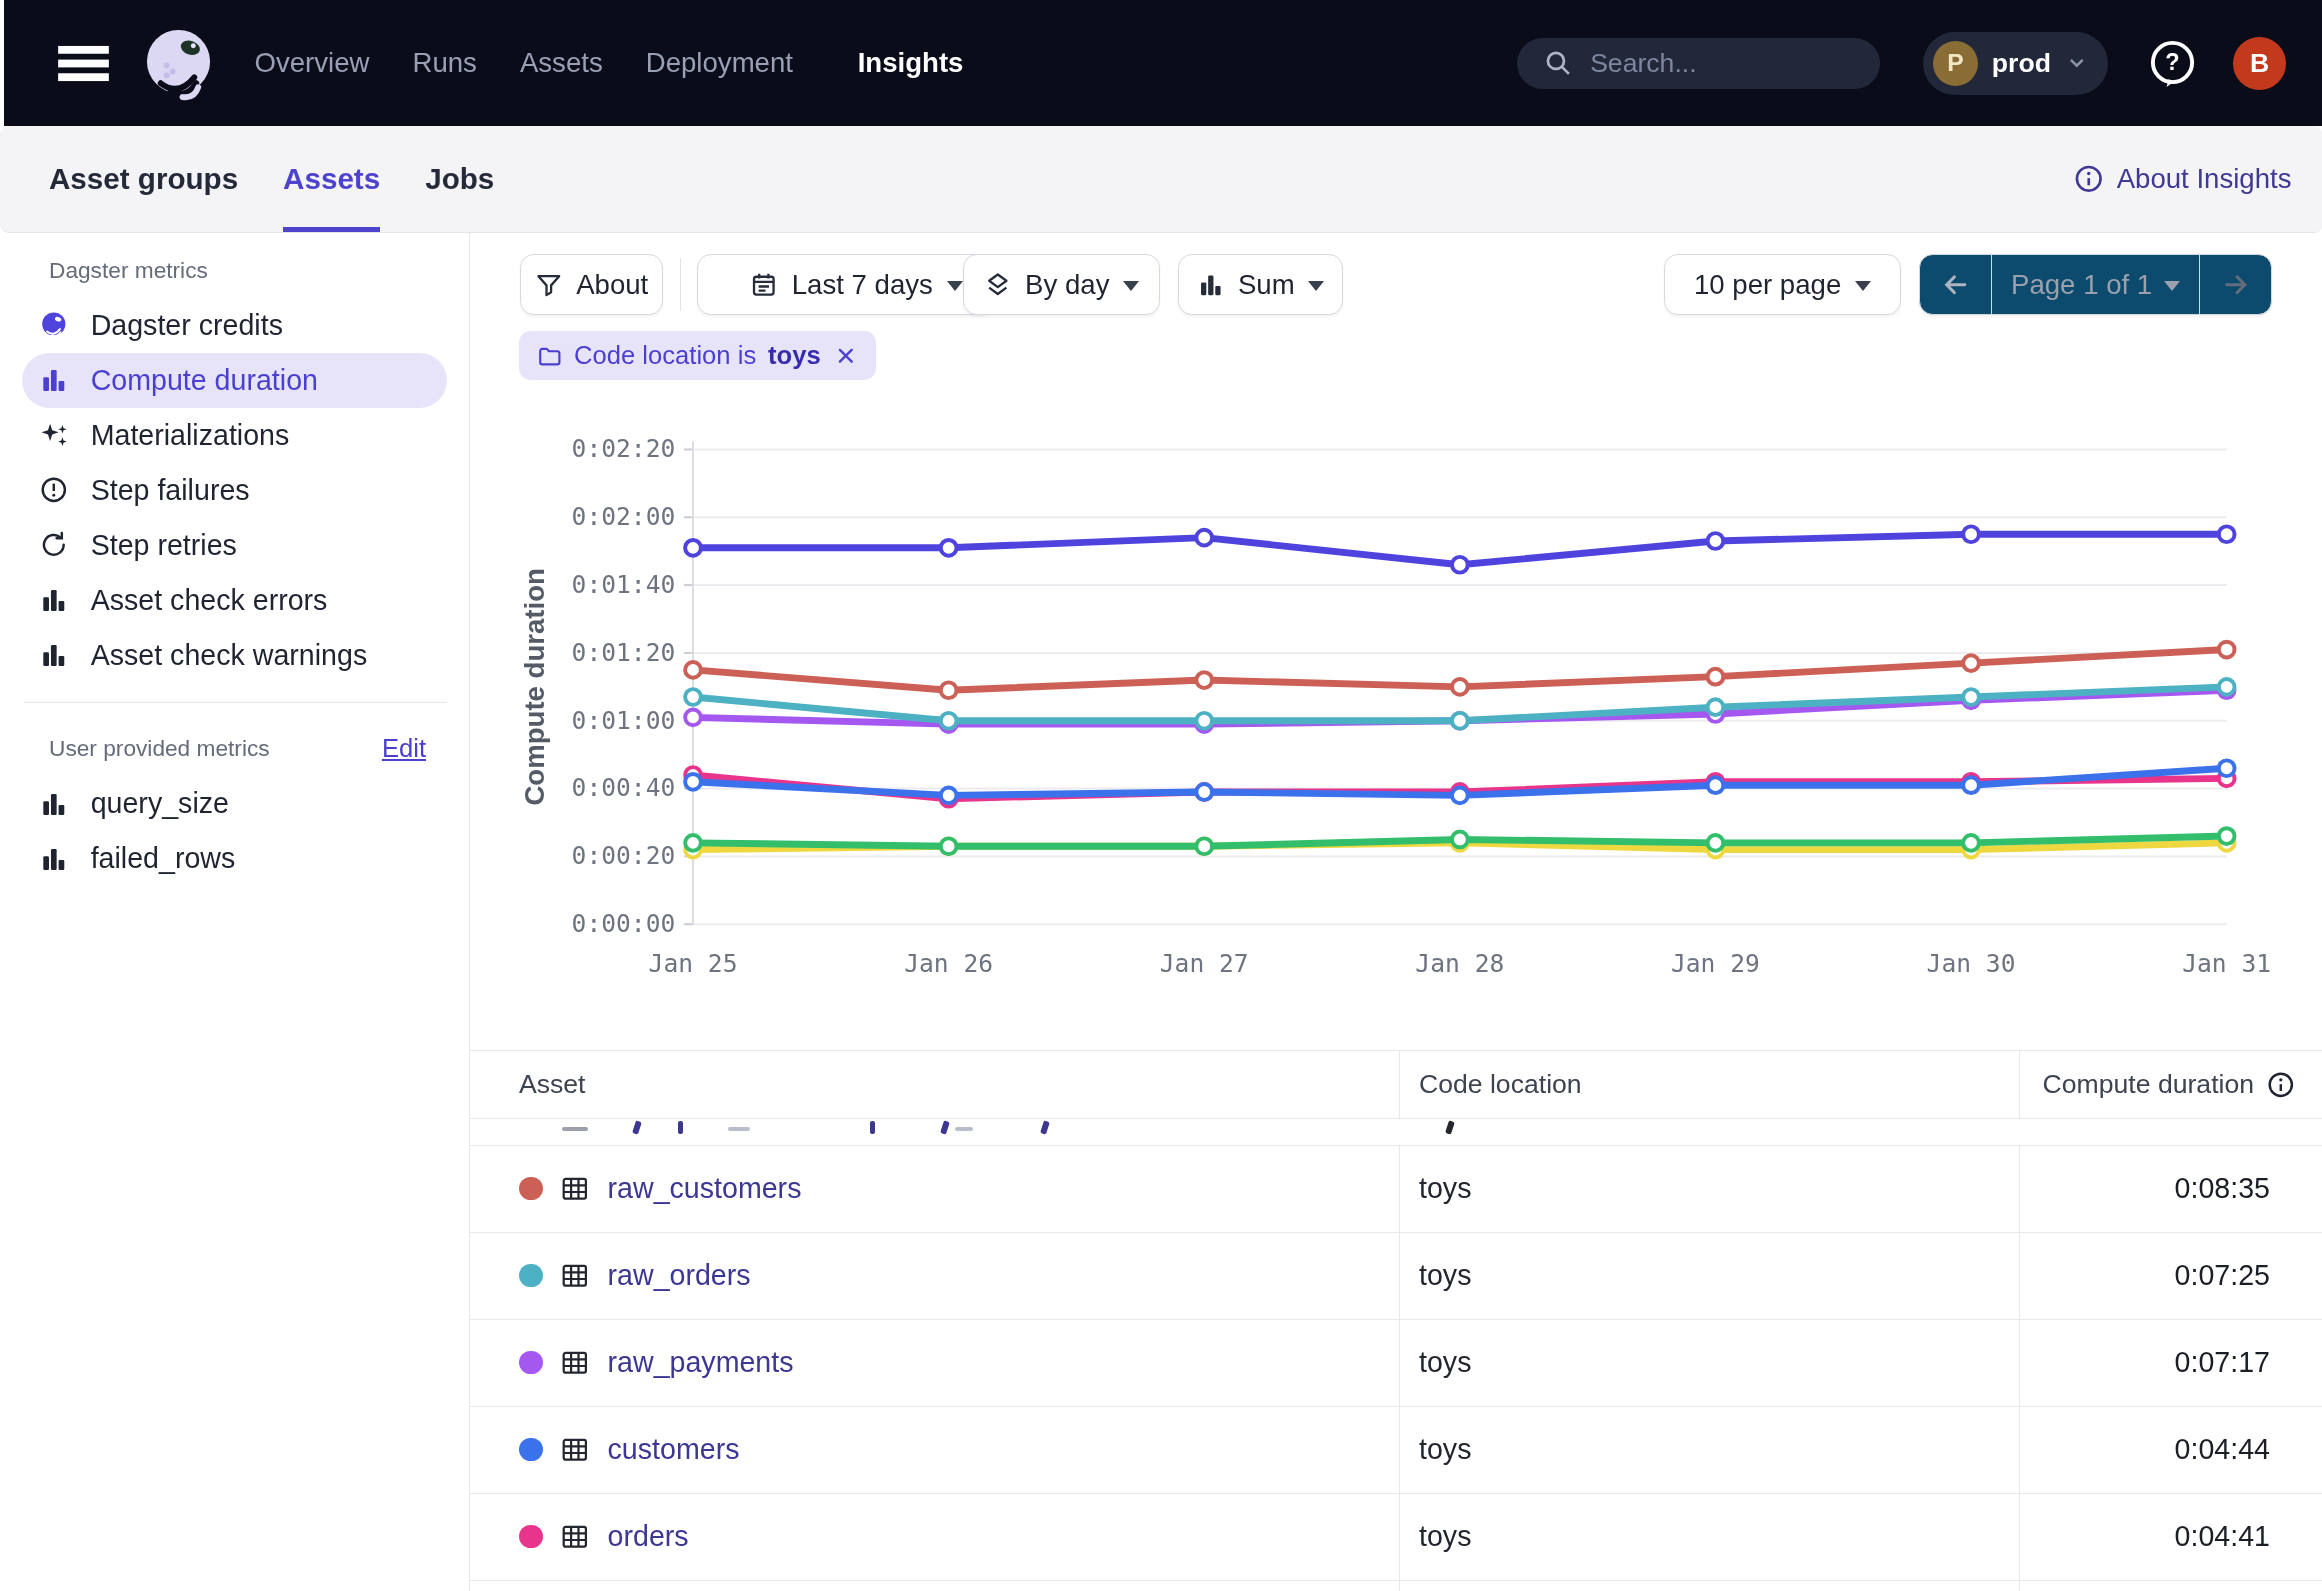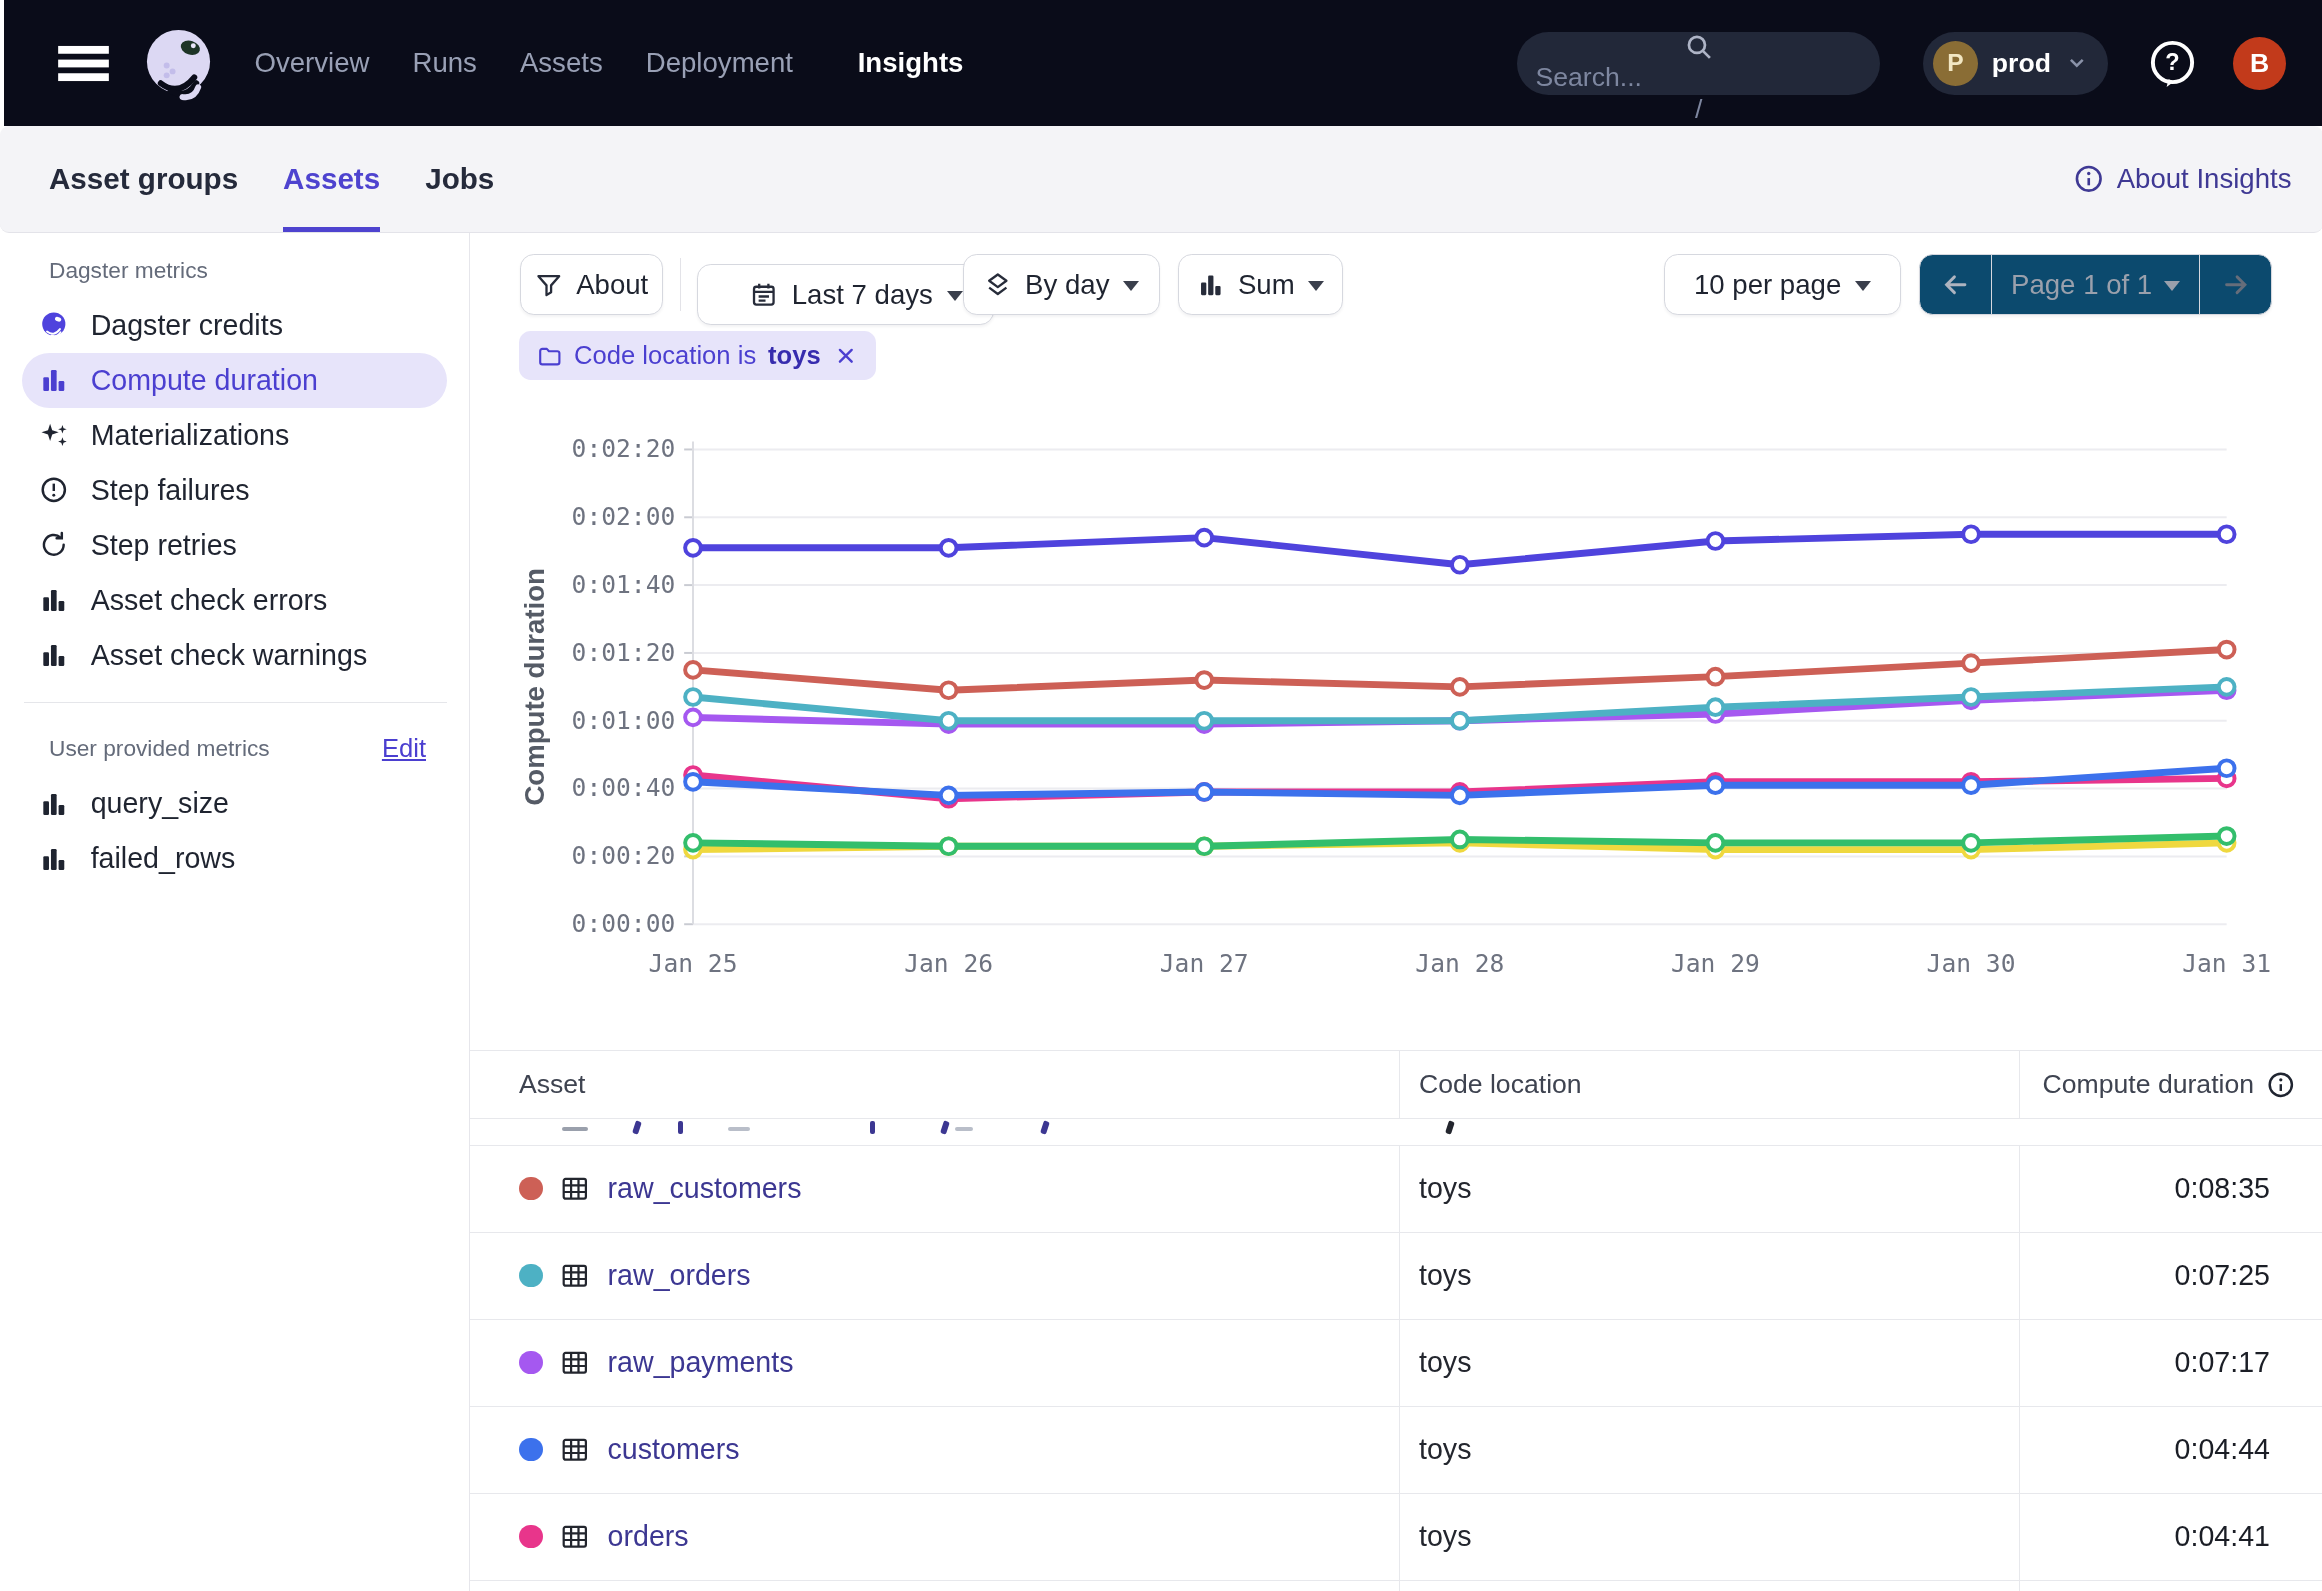--- a/index.html
+++ b/index.html
@@ -16,22 +16,22 @@
     position:absolute;left:4px;top:0;width:2323px;height:126px;
     background:#0a0c19;display:flex;align-items:center;
   }
   .hamburger{margin-left:54px;cursor:pointer;background:none;border:none;padding:0;}
   .logo{margin-left:31.5px;}
   .topnav-items{display:flex;align-items:center;margin-left:39px;gap:43px;}
   .topnav-item{font-size:27.6px;color:#99a0b5;cursor:pointer;}
   .topnav-item.active{color:#ffffff;font-weight:700;margin-left:21.7px;}
   .topnav-spacer{flex:1;}
   .search{
-    width:363px;height:63px;border-radius:31.5px;background:#222839;
-    display:flex;align-items:center;padding:0 25.6px;box-sizing:border-box;flex-direction:column;
+    width:363px;height:51px;border-radius:31.5px;background:#222839;
+    display:flex;align-items:center;padding:0 25.6px;box-sizing:border-box;
   }
   .search input{
     flex:1;background:transparent;border:none;outline:none;
     font-size:26.6px;color:#cfd4e2;margin-left:15.8px;font-family:"Liberation Sans",sans-serif;
   }
   .search input::placeholder{color:#7e87a0;}
   .search .slash{color:#7e87a0;font-size:26.6px;}
   .deploy{
     margin-left:43px;height:63px;border-radius:31.5px;background:#222839;
     display:flex;align-items:center;padding:0 19.7px 0 9.9px;gap:13.8px;cursor:pointer;
@@ -324,21 +324,21 @@
 <button class="btn" style="left:520px;top:254px;width:143px;">
   <span class="ic">
     <svg viewBox="0 0 24 24" width="27.6" height="27.6" fill="none" stroke="currentColor" stroke-width="2" stroke-linejoin="round">
       <path d="M3 4.5h18l-7 8v6l-4 2.5v-8.5l-7-8z"></path>
     </svg>
   </span>
   <span>About</span>
 </button>
 <div class="ctrl-divider"></div>
 
-<button class="btn" style="left:697px;top:264px;width:297px;padding-left:28px;">
+<button class="btn" style="left:697px;top:254px;width:297px;padding-left:28px;">
   <span class="ic">
     <svg viewBox="0 0 24 24" width="27.6" height="27.6" fill="none" stroke="currentColor" stroke-width="2">
       <rect x="3.5" y="5" width="17" height="15.5" rx="2"></rect>
       <path d="M3.5 9.5h17M8 2.5v4M16 2.5v4M7.5 13.5h9M7.5 17h6"></path>
     </svg>
   </span>
   <span>Last 7 days</span>
   <span class="caret"></span>
 </button>
 

